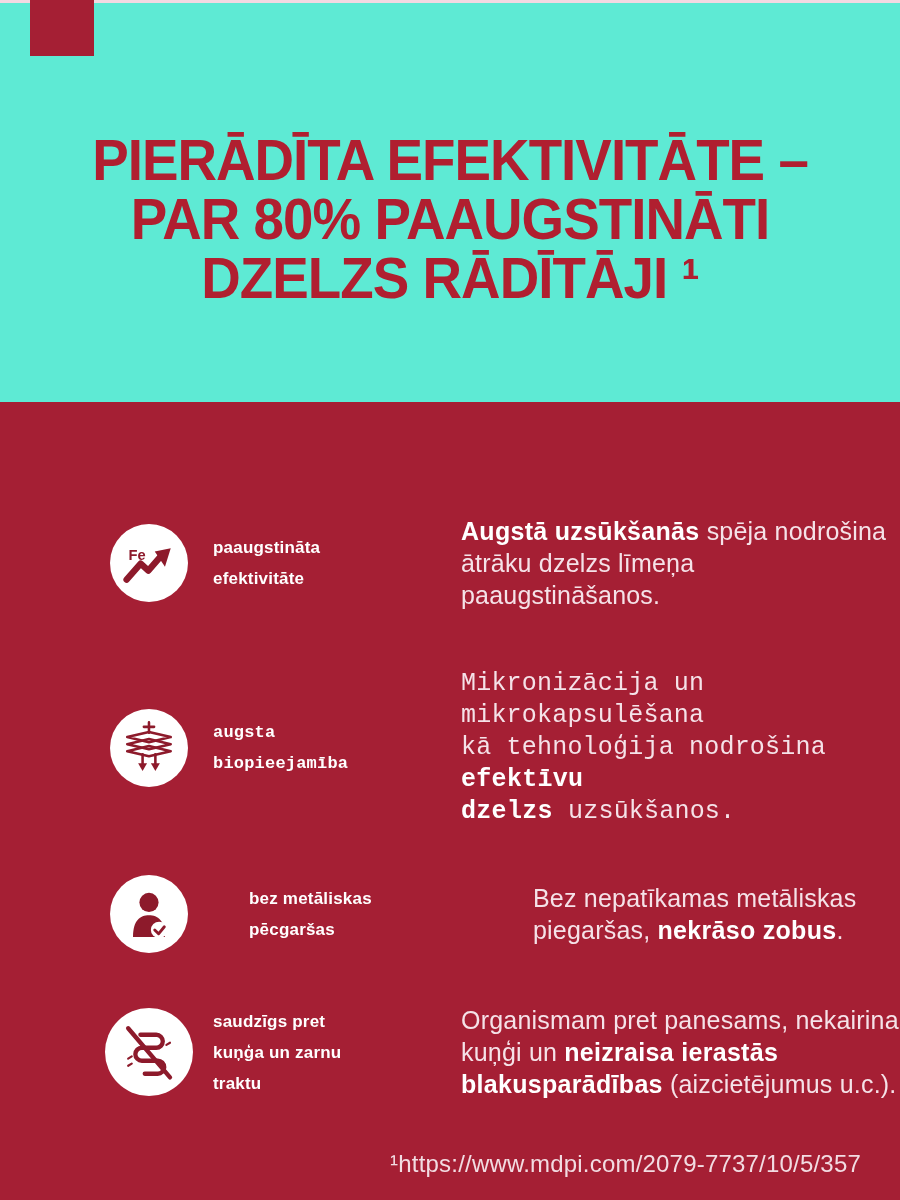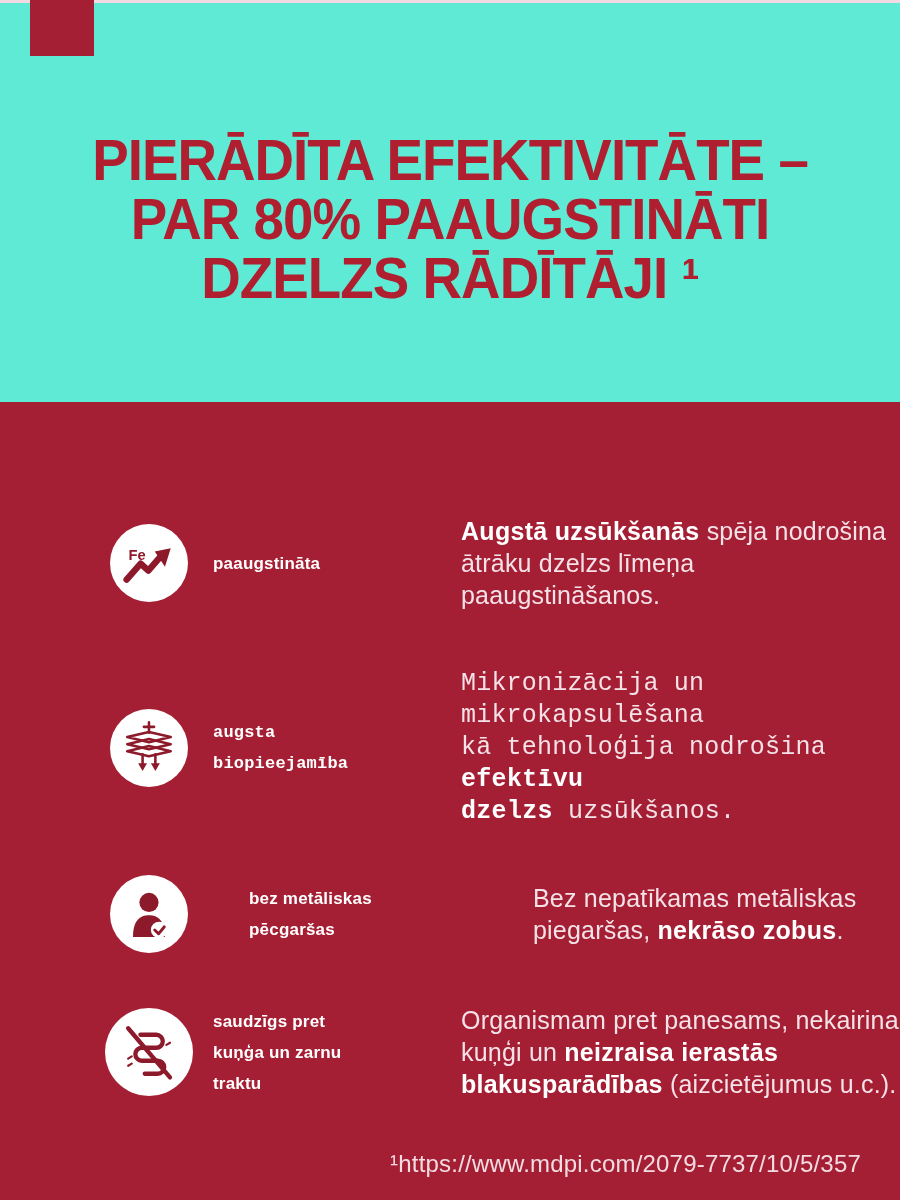--- a/index.html
+++ b/index.html
@@ -54,20 +54,21 @@
           <div class="circle">
             <svg viewBox="0 0 100 100" aria-hidden="true">
               <text x="18" y="45" font-size="23" font-weight="bold" fill="#8D1A2B">Fe</text>
               <path d="M15 76 L37 51 L49 62 L68 40" fill="none" stroke="#8D1A2B" stroke-width="10" stroke-linecap="round" stroke-linejoin="round"></path>
               <polygon points="59,32 84,27 75,56" fill="#8D1A2B"></polygon>
             </svg>
           </div>
         </div>
         <p class="label">
           <span>paaugstināta</span>
+          <span>efektivitāte</span>
         </p>
         <p class="desc"><b>Augstā uzsūkšanās</b><span> spēja nodrošina</span><br><span>ātrāku dzelzs līmeņa paaugstināšanos.</span></p>
       </div>
 
       <div class="row row-2">
         <div class="icon-col">
           <div class="circle">
             <svg viewBox="0 0 100 100" aria-hidden="true">
               <path d="M50 10 V26 M42 17 H58" fill="none" stroke="#8D1A2B" stroke-width="4" stroke-linecap="round"></path>
               <path d="M16 33 L50 25 L84 33 L50 41 Z" fill="none" stroke="#8D1A2B" stroke-width="4" stroke-linejoin="round"></path>

